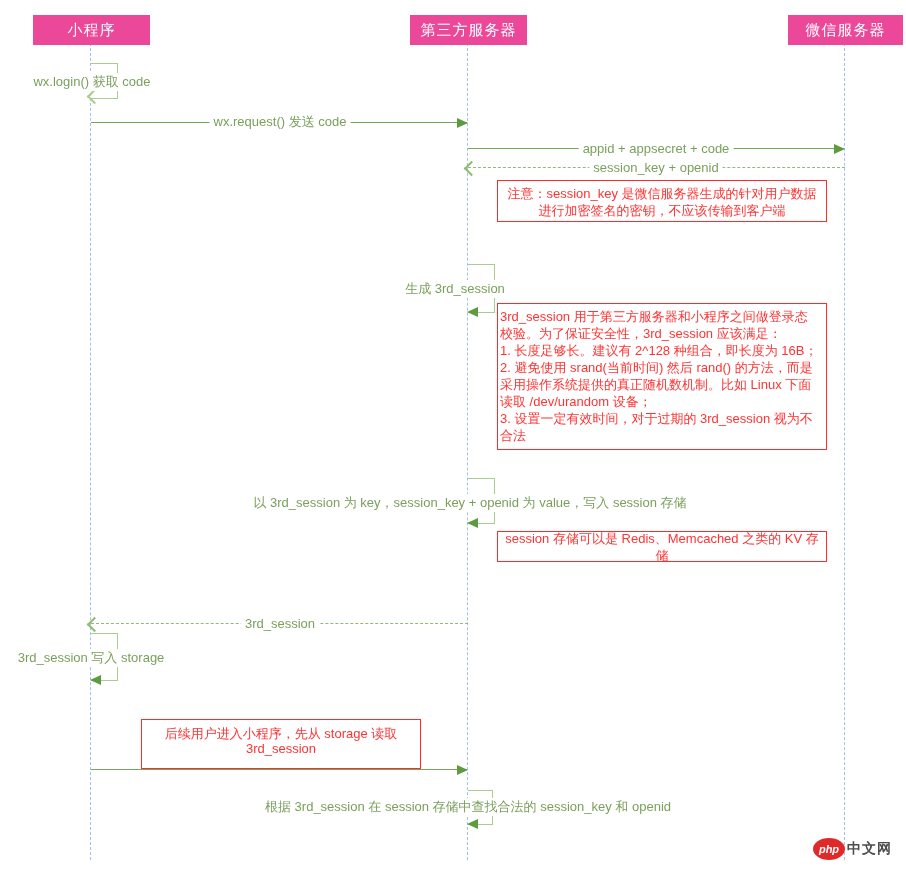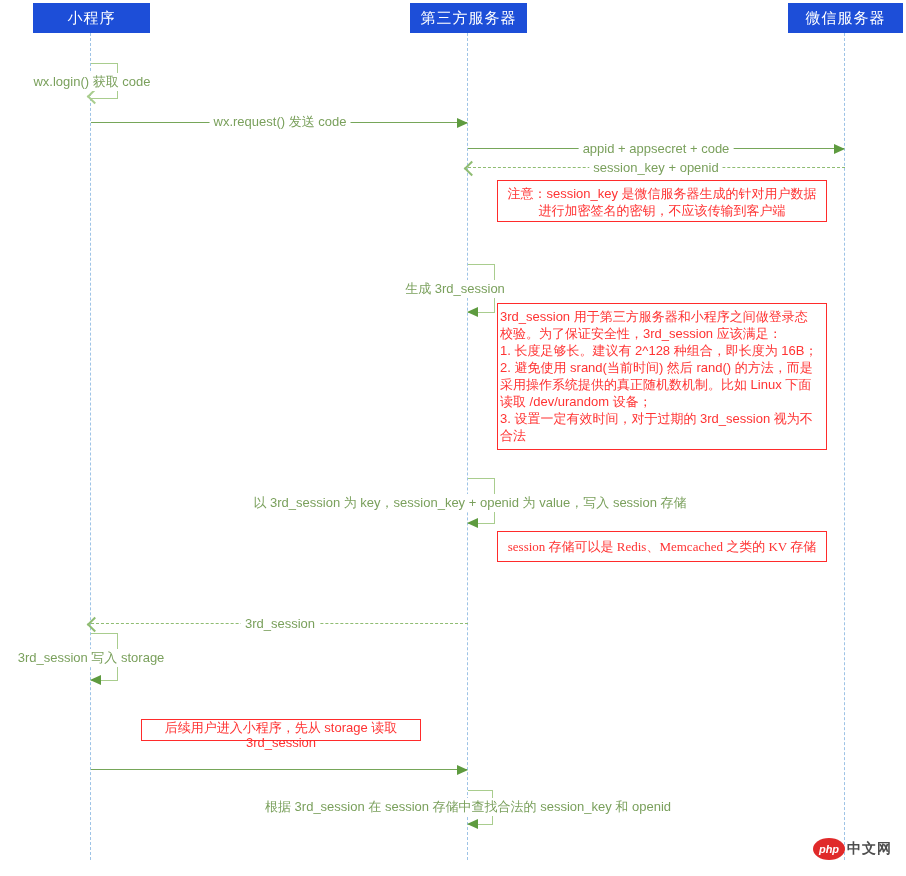--- a/index.html
+++ b/index.html
@@ -3,21 +3,21 @@
 <meta charset="utf-8">
 <style>
   html,body { margin:0; padding:0; background:#fff; }
   body { font-family: "Liberation Sans", "DejaVu Sans", sans-serif; }
   .diagram {
     position:relative; width:906px; height:876px; background:#fff;
     overflow:hidden;
   }
   
   .actor {
-    position:absolute; top:3px; height:30px; background:#1d4ed8; color:#fff;
+    position:absolute; top:15px; height:30px; background:#ec4899; color:#fff;
     display:flex; align-items:center; justify-content:center;
     font-size:15px; letter-spacing:1px;
   }
   
   .lifeline {
     position:absolute; top:33px; height:827px; width:0;
     border-left:1px dashed #9DC3E6;
   }
   
   .arrow { position:absolute; height:0; border-top:1px solid #76A659; }
@@ -54,21 +54,21 @@
     font-size:13px; color:#7AA05C;
   }
   
   .note {
     position:absolute; box-sizing:border-box; background:#fff;
     border:1px solid #FF2B2B; color:#FF3333;
     font-size:13px; line-height:17px; white-space:pre-line;
     text-align:center; padding:4px 6px;
   }
   .note.left { text-align:left; padding:4px 2px; }
-  .note.mid { display:flex; align-items:center; justify-content:center; padding:8px 6px;font-family:Liberation Serif, serif; }
+  .note.mid { display:flex; align-items:center; justify-content:center; padding:8px 6px; }
   
   .logo { position:absolute; left:813px; top:838px; display:flex; align-items:center; }
   .logo-badge {
     width:32px; height:22px; background:#E02A2A; border-radius:50%;
     color:#fff; font-style:italic; font-weight:bold; font-size:11px;
     display:flex; align-items:center; justify-content:center;
   }
   .logo-text { font-size:14px; font-weight:bold; color:#4D4D4D; margin-left:2px; letter-spacing:1px; }
 </style>
 </head>
@@ -131,21 +131,21 @@
   <div class="arrow dashed" style="left:91px;top:623px;width:377px;">
     <span class="chevron-left"></span>
   </div>
   <div class="msg-label" style="left:280px;top:623px;">3rd_session</div>
 
   <div class="loop" style="left:91px;top:633px;height:46px;">
     <span class="head-left"></span>
   </div>
   <div class="msg-label" style="left:91px;top:658px;">3rd_session 写入 storage</div>
 
-  <div class="note" style="left:141px;top:719px;width:280px;height:22px;line-height:15px;padding-top:0;">后续用户进入小程序，先从 storage 读取
+  <div class="note" style="left:141px;top:719px;width:280px;height:50px;line-height:15px;padding-top:6px;">后续用户进入小程序，先从 storage 读取
 3rd_session</div>
 
   <div class="arrow" style="left:91px;top:769px;width:376px;">
     <span class="head-right"></span>
   </div>
 
   <div class="loop" style="left:468px;top:790px;height:33px;width:24px;">
     <span class="head-left"></span>
   </div>
   <div class="msg-label" style="left:468px;top:807px;">根据 3rd_session 在 session 存储中查找合法的 session_key 和 openid</div>

